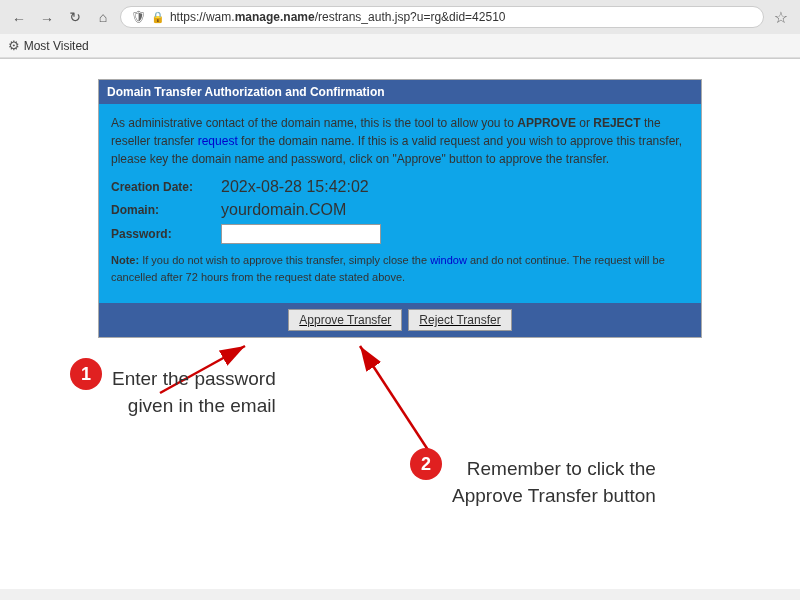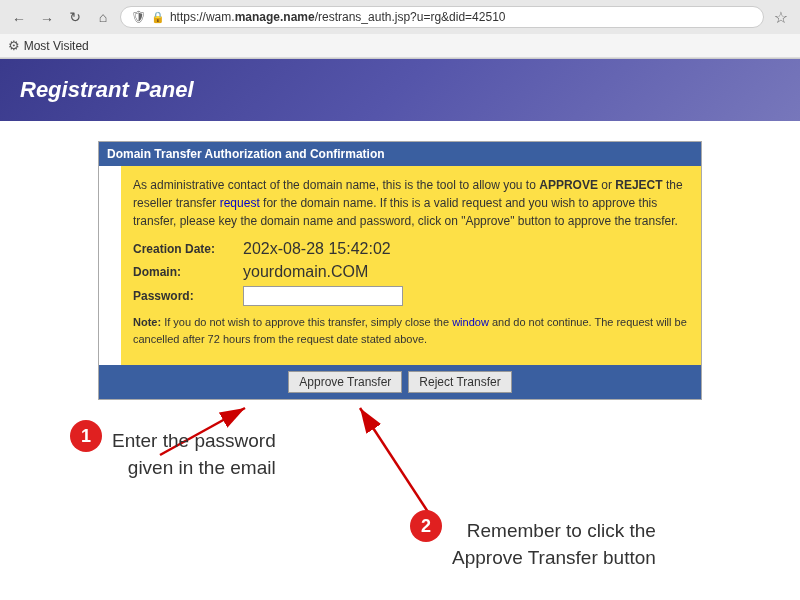--- a/index.html
+++ b/index.html
@@ -105,23 +105,22 @@
       margin: 0 auto;
     }
     .transfer-box-header {
       background: #3a5fa0;
       color: white;
       padding: 5px 8px;
       font-size: 12px;
       font-weight: bold;
     }
     .transfer-box-body {
-      background: #fde047;
+      background: #0ea5e9;
       padding: 10px 12px;
-      margin-left: 22px;
     }
     .transfer-description {
       font-size: 12px;
       color: #333;
       line-height: 1.5;
       margin-bottom: 10px;
     }
     .transfer-description a {
       color: #0000cc;
       text-decoration: none;
@@ -159,20 +158,21 @@
       margin: 8px 0;
     }
     .note-text strong { font-weight: bold; }
     .note-text a { color: #0000cc; text-decoration: none; }
     .transfer-buttons {
       background: #3a5fa0;
       padding: 6px;
       display: flex;
       justify-content: center;
       gap: 6px;
+      text-decoration: underline;
     }
     .transfer-btn {
       background: #e8e8e8;
       border: 1px solid #999;
       padding: 3px 10px;
       font-size: 12px;
       cursor: pointer;
       color: #333;
     }
 
@@ -242,23 +242,20 @@
     <div class="star-btn">☆</div>
   </div>
   <div class="bookmarks-bar">
     <span class="gear-icon">⚙</span>
     <span class="most-visited-text">Most Visited</span>
   </div>
 </div>
 
 <div class="page-content">
 
-  <div class="registrant-header">
-    <h1>Registrant Panel</h1>
-  </div>
 
   <div class="main-content">
     <div class="transfer-box">
       <div class="transfer-box-header">Domain Transfer Authorization and Confirmation</div>
       <div class="transfer-box-body">
         <p class="transfer-description">
           As administrative contact of the domain name, this is the tool to allow you to <strong>APPROVE</strong> or <strong>REJECT</strong> the reseller
           transfer <a>request</a> for the domain name. If this is a valid request and you wish to approve this transfer, please key
           the domain name and password, click on "Approve" button to approve the transfer.
         </p>

